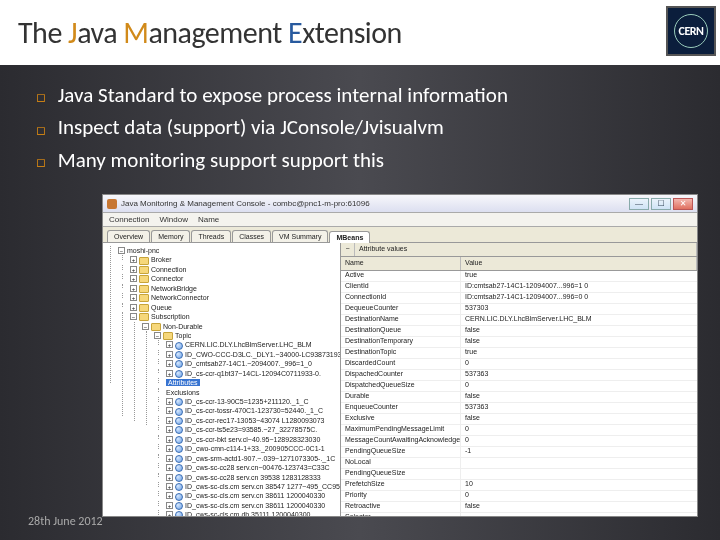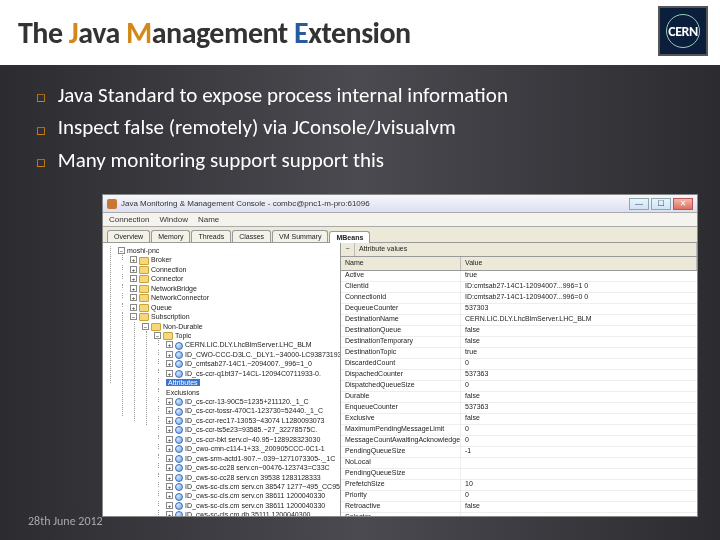--- a/index.html
+++ b/index.html
@@ -4,28 +4,28 @@
 <style>
   * { box-sizing: border-box; margin: 0; padding: 0; }
   html, body { width: 720px; height: 540px; overflow: hidden; font-family: Calibri, Arial, sans-serif; }
   .slide {
     width: 720px; height: 540px;
     background: linear-gradient(to right, #2b2b30, #4a4a50, #2b2b30);
     position: relative;
     color: #222;
   }
   .header-bar { height: 65px; background: #fff; display: flex; align-items: center; padding-left: 18px; position: relative; }
-  .title { font-size: 30px; font-weight: 700; color: #333; letter-spacing: -0.5px; }
+  .title { font-size: 30px; font-weight: 400; color: #333; letter-spacing: -0.5px; }
   .title .j { color: #d18a1a; }
   .title .m { color: #d18a1a; }
   .title .e { color: #285a9e; }
   .logo {
-    position: absolute; right: 12px; top: 6px; width: 50px; height: 50px;
+    position: absolute; right: 4px; top: 6px; width: 50px; height: 50px;
     border: 2px solid #555; background: #0b1e3c; display: flex; align-items: center; justify-content: center;
-    color: #fff; font-size: 14px; font-weight: bold; letter-spacing: -0.5px;
+    color: #fff; font-size: 12px; font-weight: bold; letter-spacing: -0.5px;
   }
   .logo-ring { width: 34px; height: 34px; border: 1px solid #9cb; border-radius: 50%; position: absolute; }
   .body { padding: 16px 28px 0 36px; color: #fff; }
   .bullets li { list-style: none; font-size: 21px; line-height: 1.35; margin-bottom: 4px; display: flex; align-items: center; }
   .bullets li::before { content: "□"; color: #c77f15; font-size: 16px; margin-right: 12px; margin-top: 4px; }
   .footer-date { position: absolute; left: 28px; bottom: 12px; color: #aaa; font-size: 12px; }
 
   .shot {
     position: absolute; left: 102px; top: 194px; width: 596px; height: 323px;
     background: #ece9d8; border: 1px solid #888; font-family: Tahoma, Arial, sans-serif;
@@ -92,21 +92,21 @@
       <span>CERN</span>
     </div>
   </div>
 
   <div class="body">
     <ul class="bullets">
       <li>
           <span>Java Standard to expose process internal information</span>
         </li>
       <li>
-          <span>Inspect false (remotely) via JConsole/Jvisualvm</span>
+          <span>Inspect data (support) via JConsole/Jvisualvm</span>
         </li>
       <li>
           <span>Many monitoring support support this</span>
         </li>
     </ul>
   </div>
 
   <div class="footer-date">28th June 2012</div>
 
   <div class="shot">

